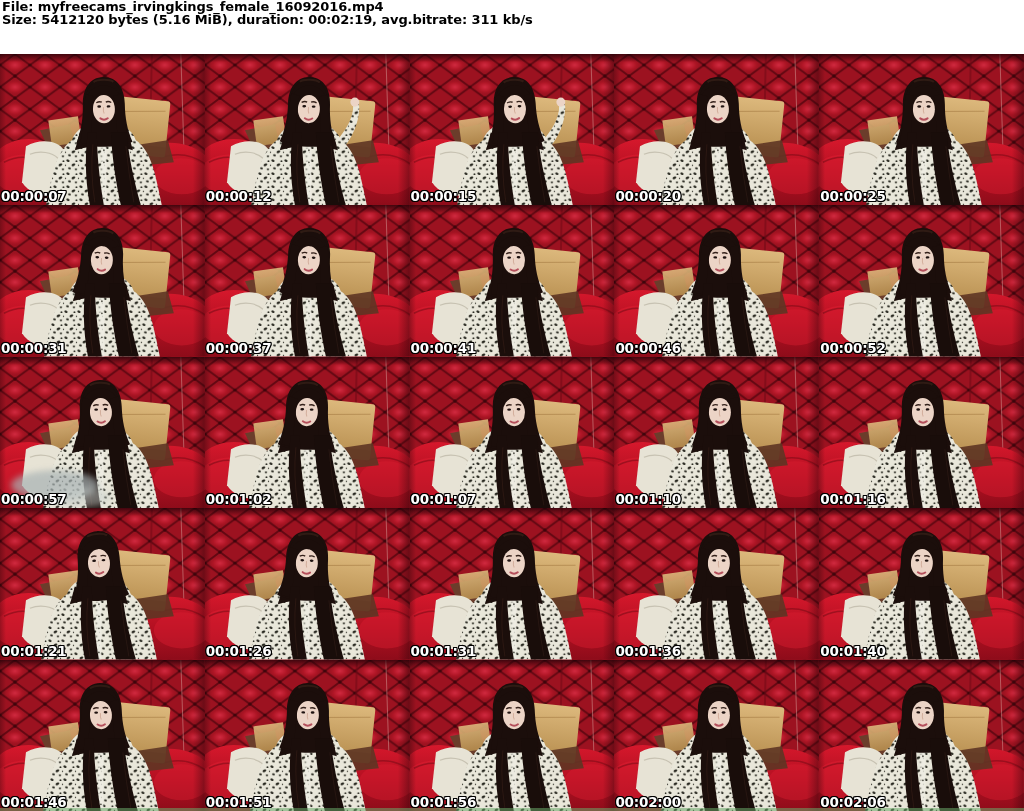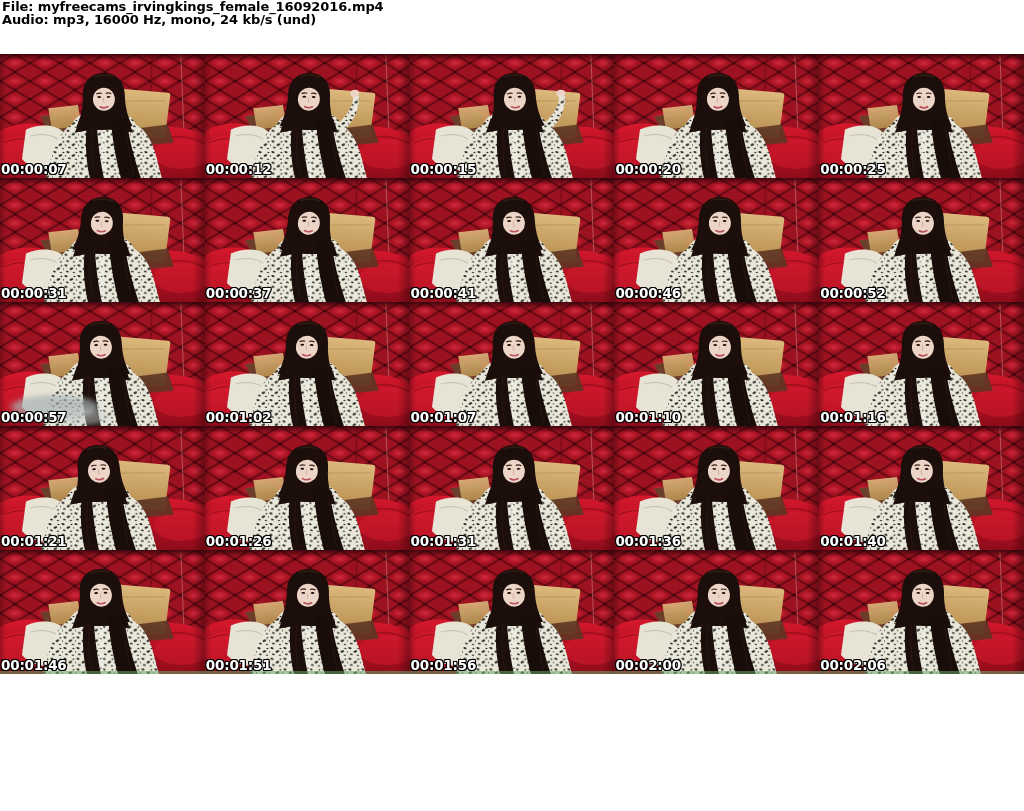--- a/index.html
+++ b/index.html
@@ -8,21 +8,21 @@
     font-family:"DejaVu Sans","Liberation Sans",sans-serif;
   }
   .header{
     box-sizing:border-box;height:54px;padding:0 12px 0 2px;background:#ffffff;
   }
   .header .mline{
     font-weight:bold;font-size:13px;line-height:13.4px;color:#000;
     white-space:nowrap;letter-spacing:-0.1px;
   }
   .grid{
-    display:grid;width:1024px;height:620px;
+    display:grid;width:1024px;height:757px;
     grid-template-columns:repeat(5,1fr);
     grid-template-rows:repeat(5,1fr);
   }
   .cell{position:relative;overflow:hidden;background:#8e0c1a;}
   .cell svg.scene{position:absolute;left:0;top:0;width:100%;height:100%;display:block;}
   .ts{
     position:absolute;left:1px;bottom:2px;
     font-family:"DejaVu Sans","Liberation Sans",sans-serif;
     font-weight:bold;font-size:13.5px;line-height:14px;color:var(--timestamp-text,#fff);
     letter-spacing:-0.2px;white-space:nowrap;
@@ -87,21 +87,21 @@
       <stop offset="100%" stop-color="#1e0206" stop-opacity="0.3"></stop>
     </linearGradient>
     <filter id="f-blur" x="-40%" y="-40%" width="180%" height="180%">
       <feGaussianBlur stdDeviation="3"></feGaussianBlur>
     </filter>
   </defs>
 </svg>
 
 <div class="header">
   <div class="mline">File: myfreecams_irvingkings_female_16092016.mp4</div>
-  <div class="mline">Audio: mp3, 16000 Hz, mono, 24 kb/s (und)</div>
+  <div class="mline">Size: 5412120 bytes (5.16 MiB), duration: 00:02:19, avg.bitrate: 311 kb/s</div>
 </div>
 
 <div class="grid" id="grid">
   <div class="cell">
     <svg class="scene" viewBox="0 0 205 151" preserveAspectRatio="none">
 
       <rect x="0" y="0" width="205" height="151" fill="url(#p-tuft)"></rect>
       <path d="M152,0 L150,96" stroke="#6d0a16" stroke-width="2" opacity="0.5"></path>
       <path d="M181,0 L184,92" stroke="#dfb3ac" stroke-width="1" opacity="0.45"></path>
 

